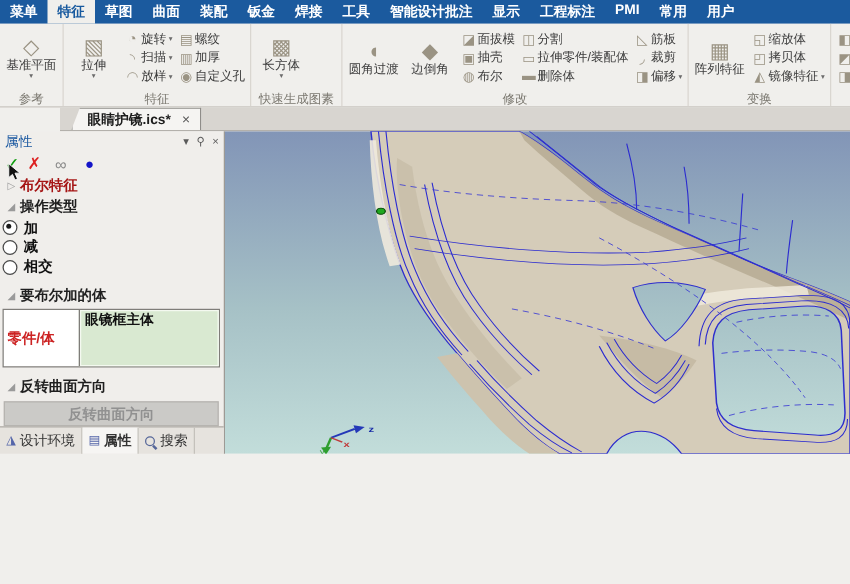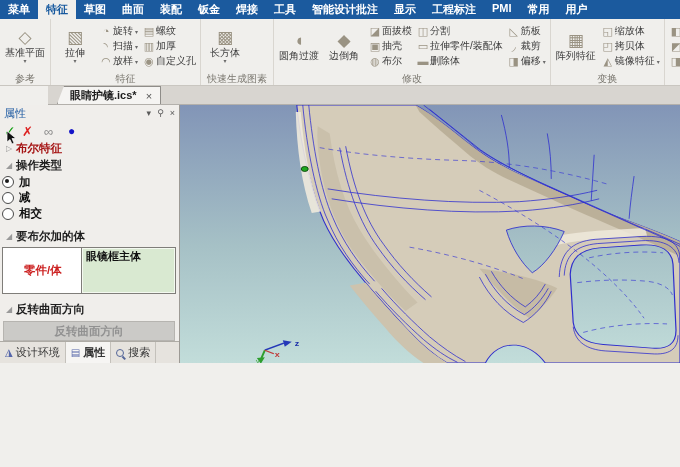--- a/index.html
+++ b/index.html
@@ -50,21 +50,21 @@
   .cursor{position:absolute;left:6px;top:9px;}
   .prow{display:flex;align-items:center;padding:1px 2px;}
   .tri{width:14px;text-align:center;color:#9a9a9a;font-size:8px;}
   .feat{color:#a51414;font-weight:bold;font-size:11.5px;}
   .sect{color:#1f1f1f;font-weight:bold;font-size:11.5px;text-align:right;}
   .radio-row{display:flex;align-items:center;height:16px;padding-left:2px;}
   .radio{width:10px;height:10px;border:1px solid #4a4a4a;border-radius:50%;background:#fff;margin-right:5px;position:relative;}
   .radio.sel::after{content:"";position:absolute;left:2px;top:2px;width:4px;height:4px;border-radius:50%;background:#1a1a1a;}
   .rlabel{font-size:11.5px;font-weight:bold;color:#111;}
   .btable{margin:2px 3px 2px 2px;border:1px solid #7f7d79;display:flex;height:46px;background:#fff;}
-  .bt-left{width:57px;display:flex;align-items:center;padding-left:21px;font-size:11.5px;font-weight:bold;color:#c22;}
+  .bt-left{width:57px;display:flex;align-items:center;padding-left:3px;font-size:11.5px;font-weight:bold;color:#c22;}
   .bt-right{flex:1;background:#d9e9d1;border-left:1px solid #7f7d79;box-shadow:inset 0 0 0 1px #f4f9f0;padding:1px 4px;}
   .bt-item{font-size:11px;font-weight:bold;color:#111;line-height:14px;white-space:nowrap;}
   .revbtn{margin:3px 4px 0 3px;height:19px;background:#cbcac7;border:1px solid #b6b4b0;display:flex;align-items:center;justify-content:center;
           font-size:11.5px;color:#919191;font-weight:bold;}
   .pspacer{flex:1;}
   .ptabs{height:21px;background:#e6e3de;border-top:1px solid #aeaba5;display:flex;align-items:stretch;font-size:11px;color:#333;}
   .ptab{display:flex;align-items:center;padding:0 5px;border-right:1px solid #c4c1bb;white-space:nowrap;}
   .ptab.sel{background:#f6f5f3;font-weight:bold;}
   .ptab .pticon{margin-right:3px;font-size:10px;color:#5566aa;}
   .mag{width:6px;height:6px;border:1.5px solid #556699;border-radius:50%;position:relative;margin-right:4px;}

